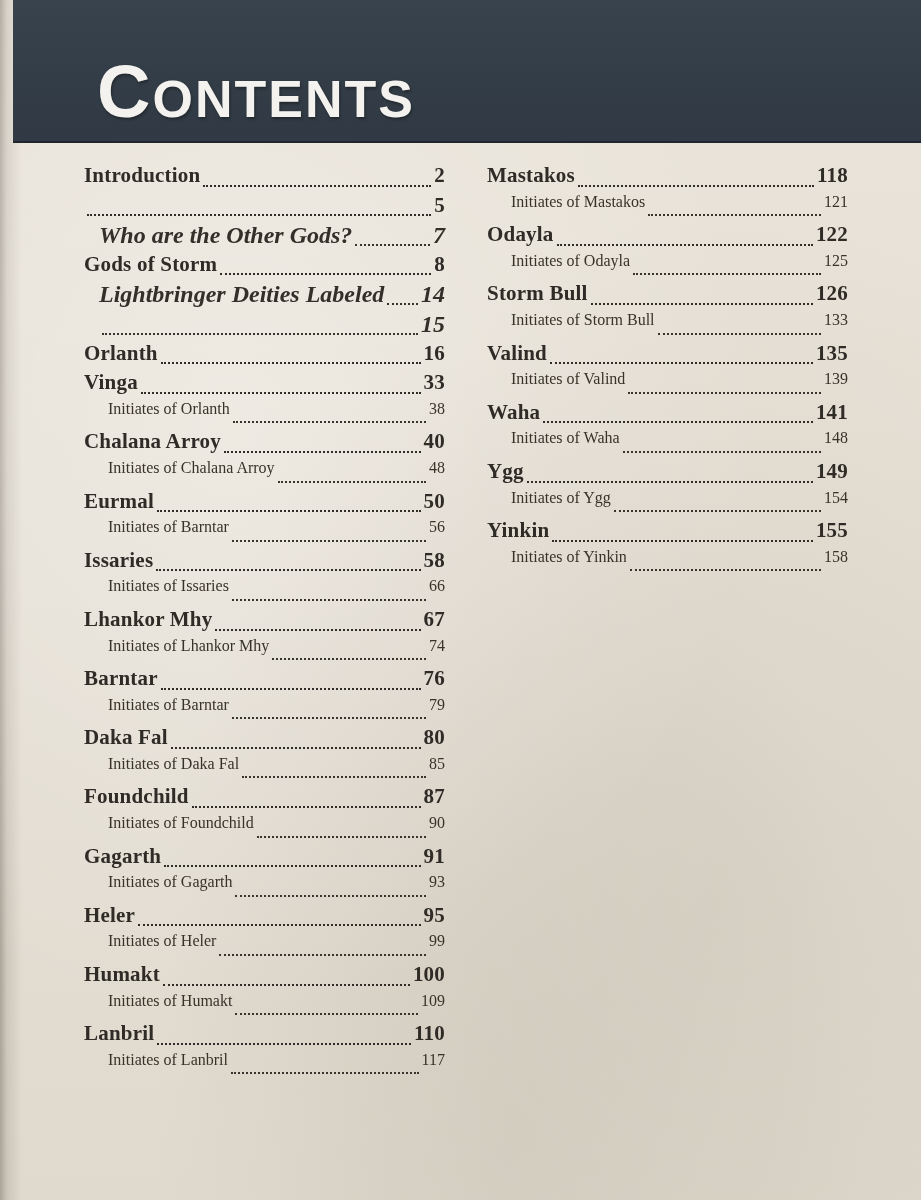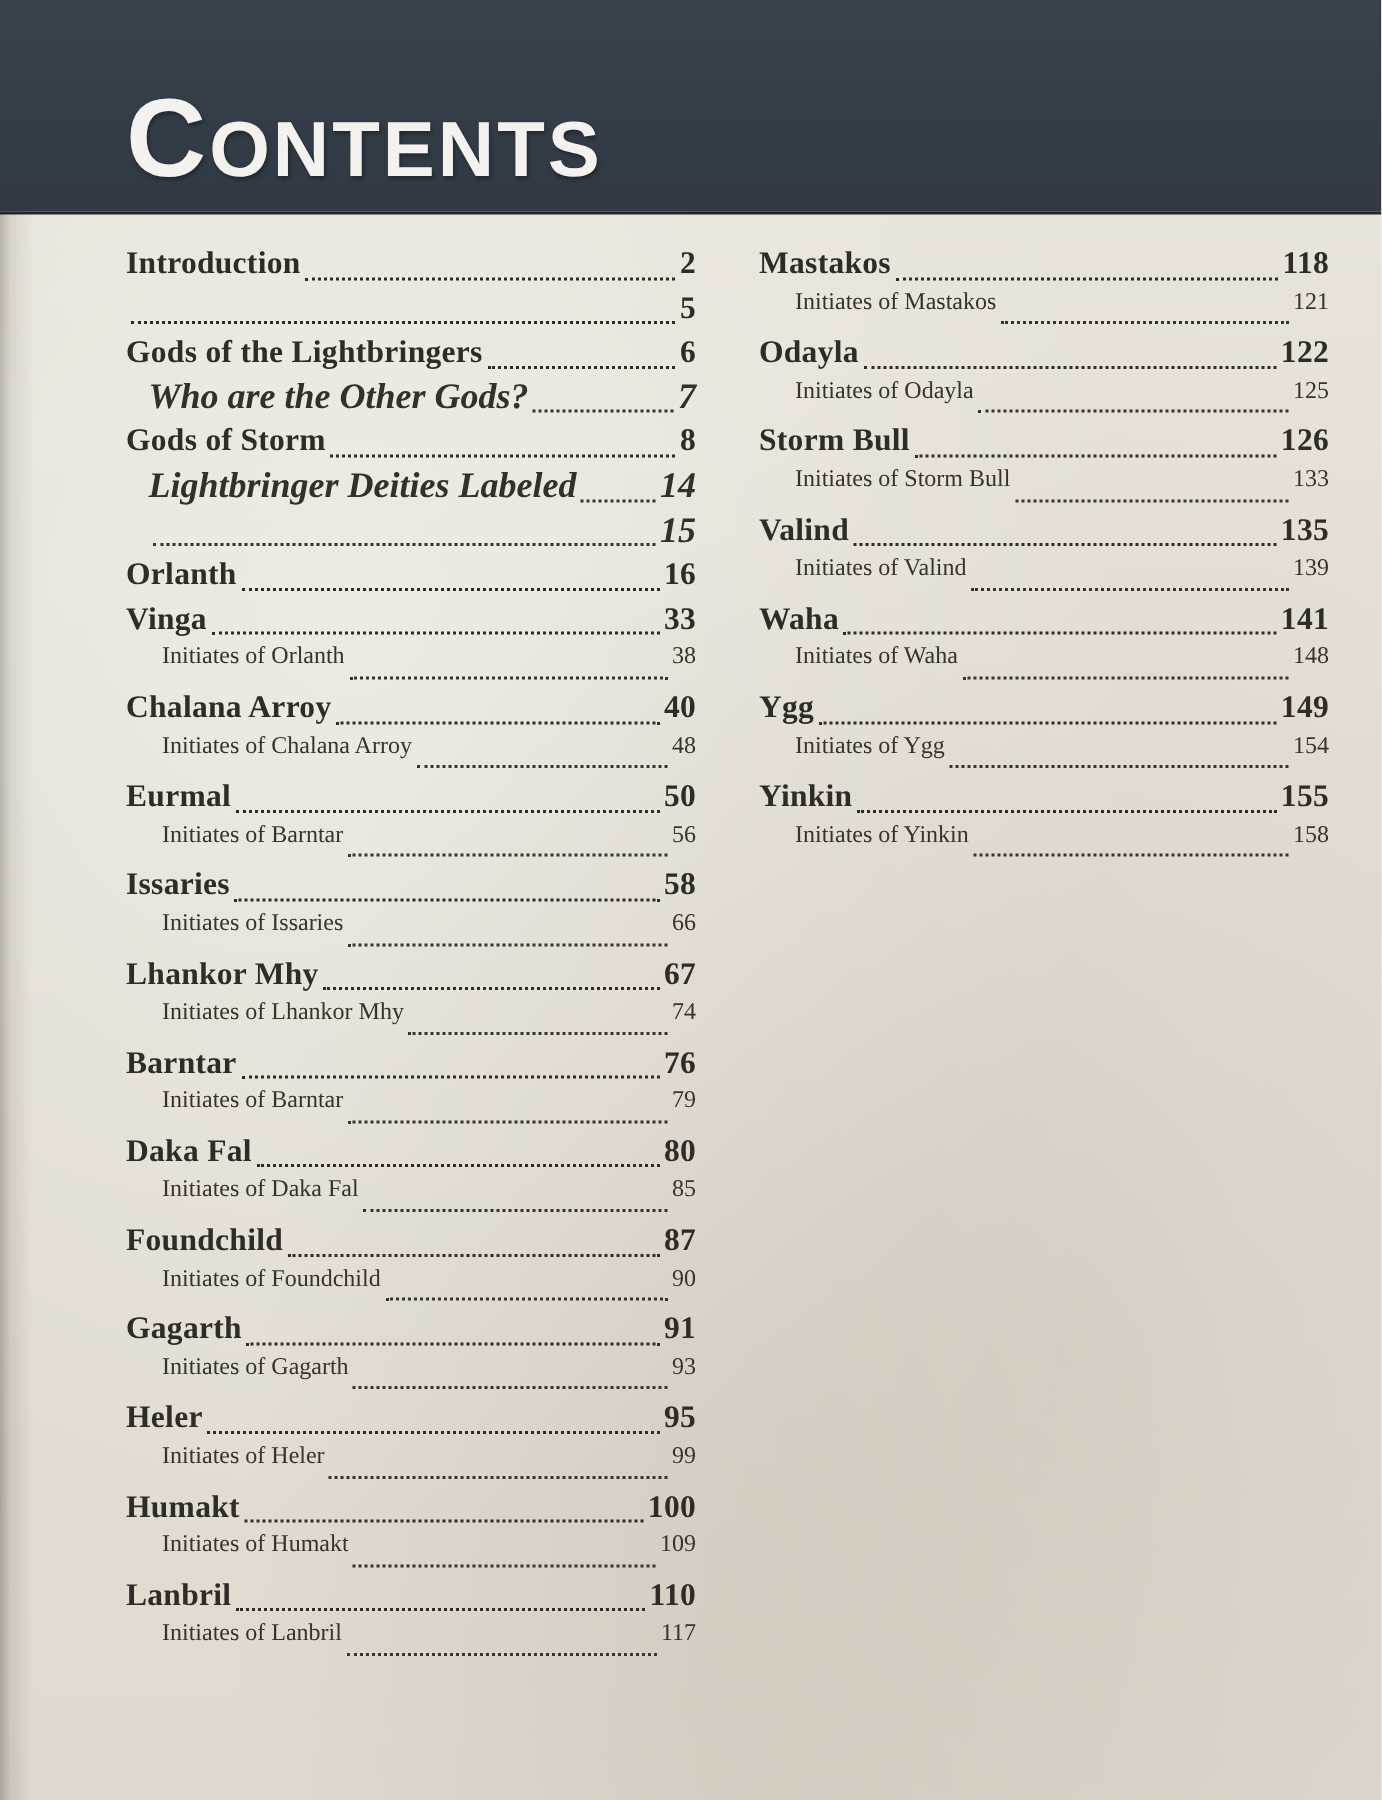--- a/index.html
+++ b/index.html
@@ -24,36 +24,37 @@
     color: #2f2b26;
   }
 
   .header-band {
     height: 143px;
     background: linear-gradient(180deg, #39434e 0%, #333d47 55%, #313a44 100%);
     border-bottom: 2px solid #20262d;
     display: flex;
     align-items: flex-end;
     padding: 0 0 12px 84px;
+    margin-left: 13px;
   }
 
   .page-title {
     font-family: "Liberation Sans", sans-serif;
     font-weight: bold;
     font-variant: small-caps;
     font-size: 74px;
     line-height: 1;
     letter-spacing: 2px;
     color: #f4f2ee;
     text-shadow: 1px 2px 3px rgba(0,0,0,0.35);
   }
 
   .toc {
     display: flex;
-    padding: 20px 35px 0 84px;
+    padding: 20px 73px 0 84px;
     gap: 42px;
   }
 
   .toc-col { flex: 1; min-width: 0; }
 
   .toc-row {
     display: flex;
     height: 29.6px;
     align-items: baseline;
   }
@@ -104,25 +105,20 @@
     <span class="toc-title">Introduction</span>
     <span class="toc-leader"></span>
     <span class="toc-page">2</span>
   </div>
 
   <div class="toc-row toc-row--chapter">
     <span class="toc-leader"></span>
     <span class="toc-page">5</span>
   </div>
 
-  <div class="toc-row toc-row--chapter">
-    <span class="toc-title">Gods of the Lightbringers</span>
-    <span class="toc-leader"></span>
-    <span class="toc-page">6</span>
-  </div>
 
   <div class="toc-row toc-row--italic">
     <span class="toc-title">Who are the Other Gods?</span>
     <span class="toc-leader"></span>
     <span class="toc-page">7</span>
   </div>
 
   <div class="toc-row toc-row--chapter">
     <span class="toc-title">Gods of Storm</span>
     <span class="toc-leader"></span>

